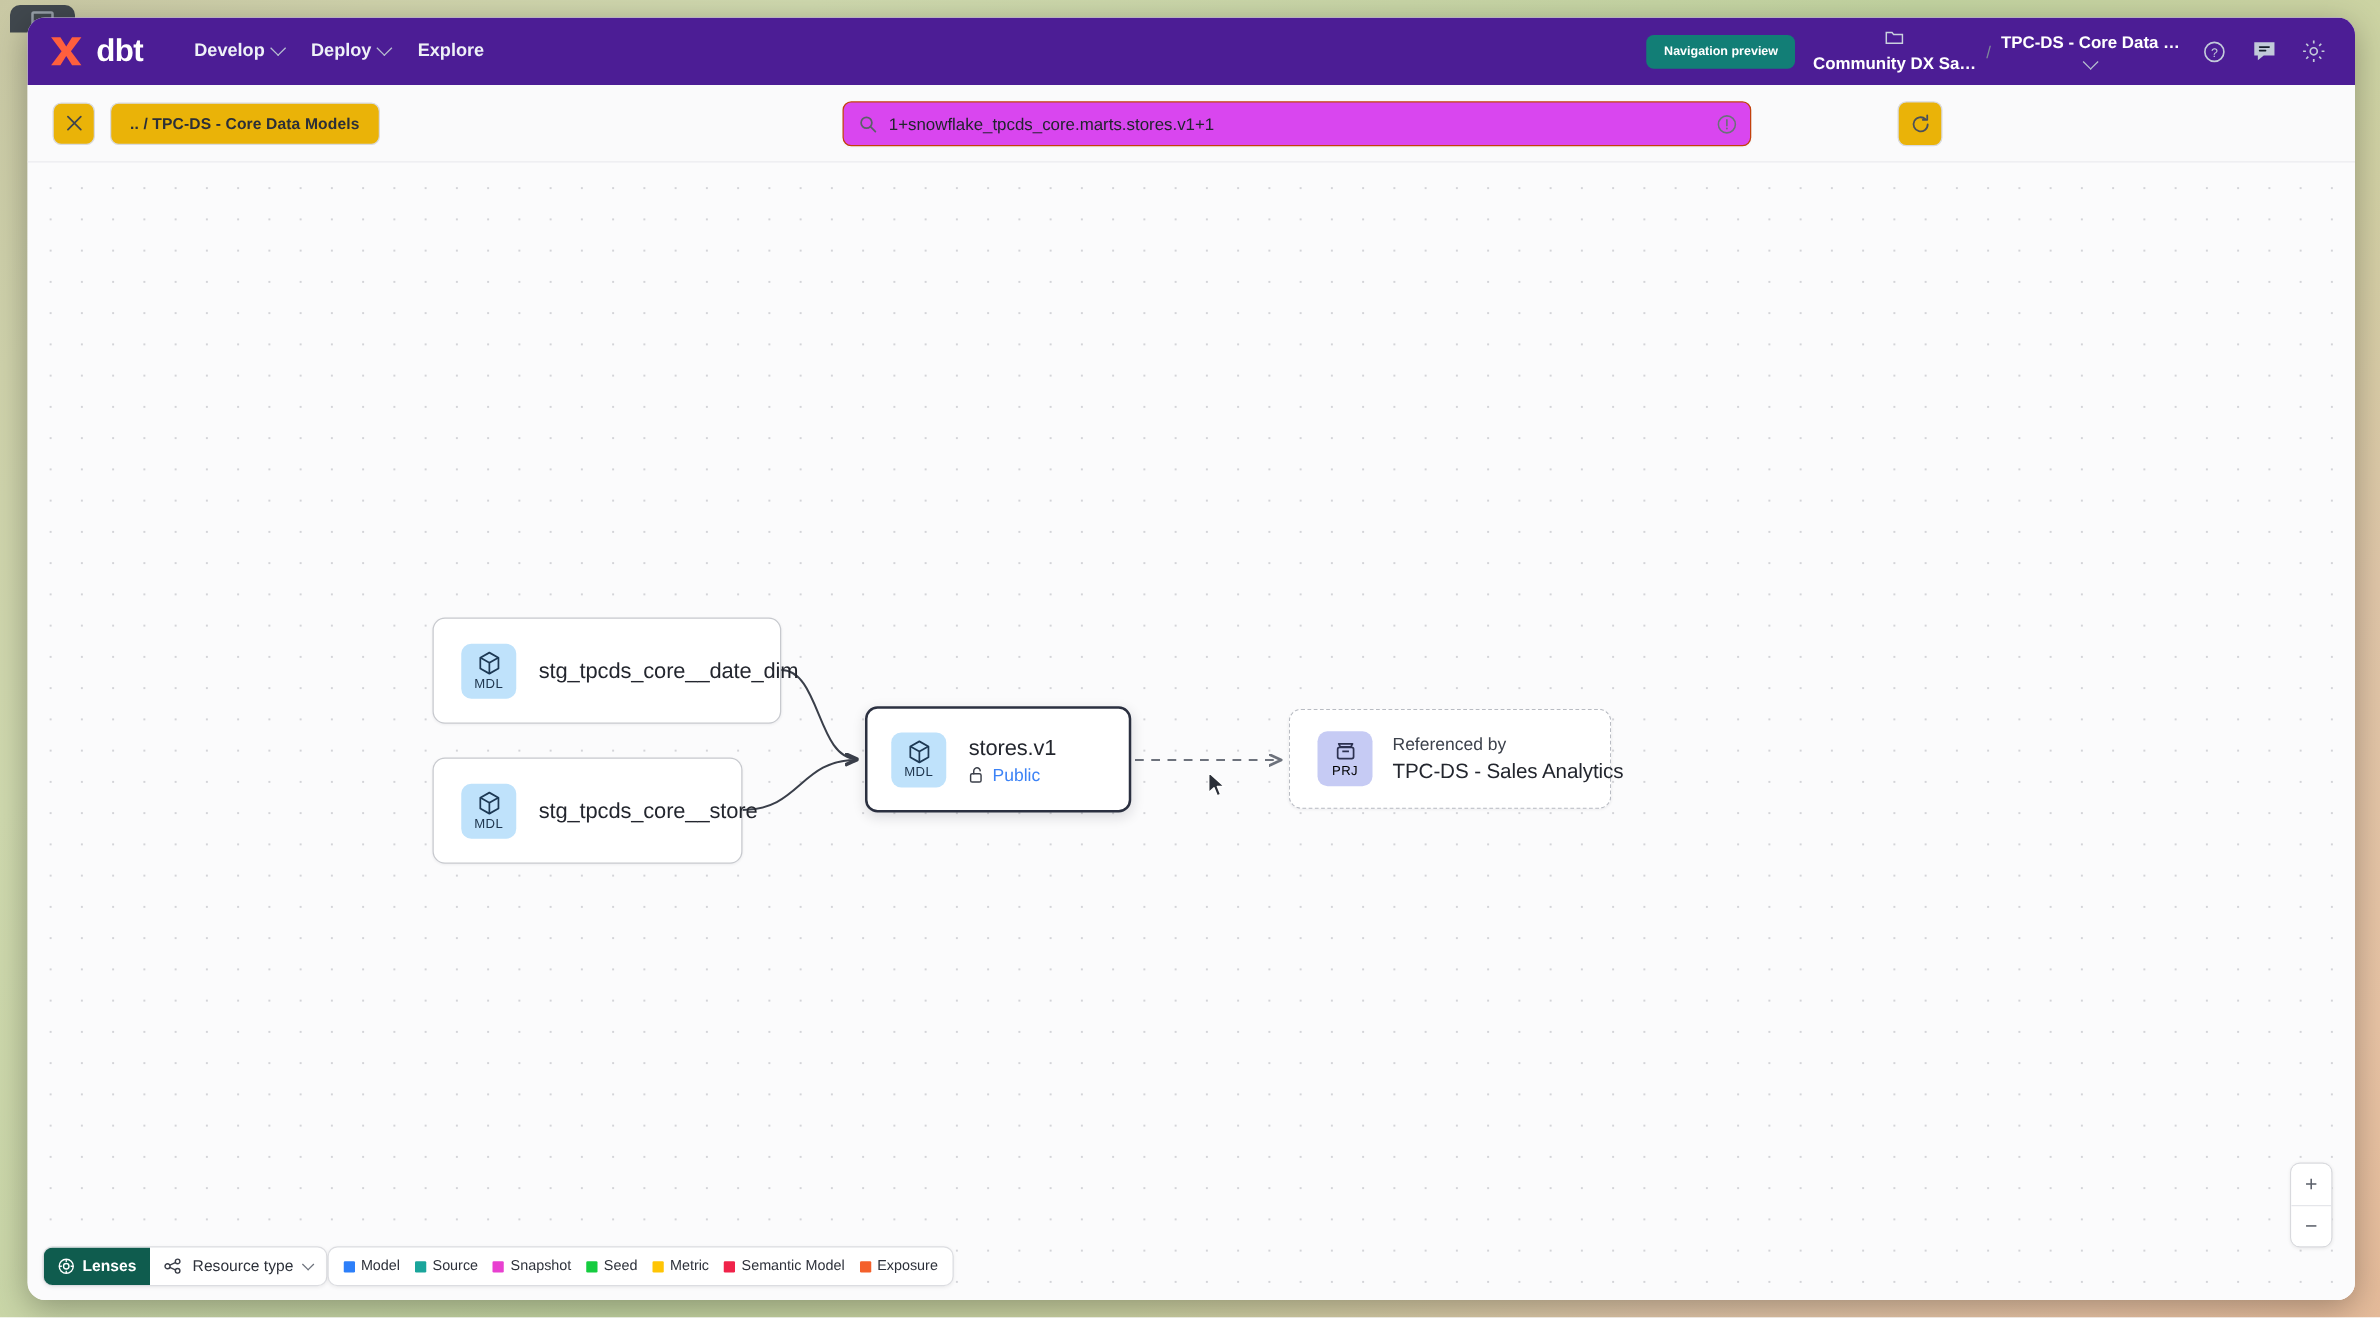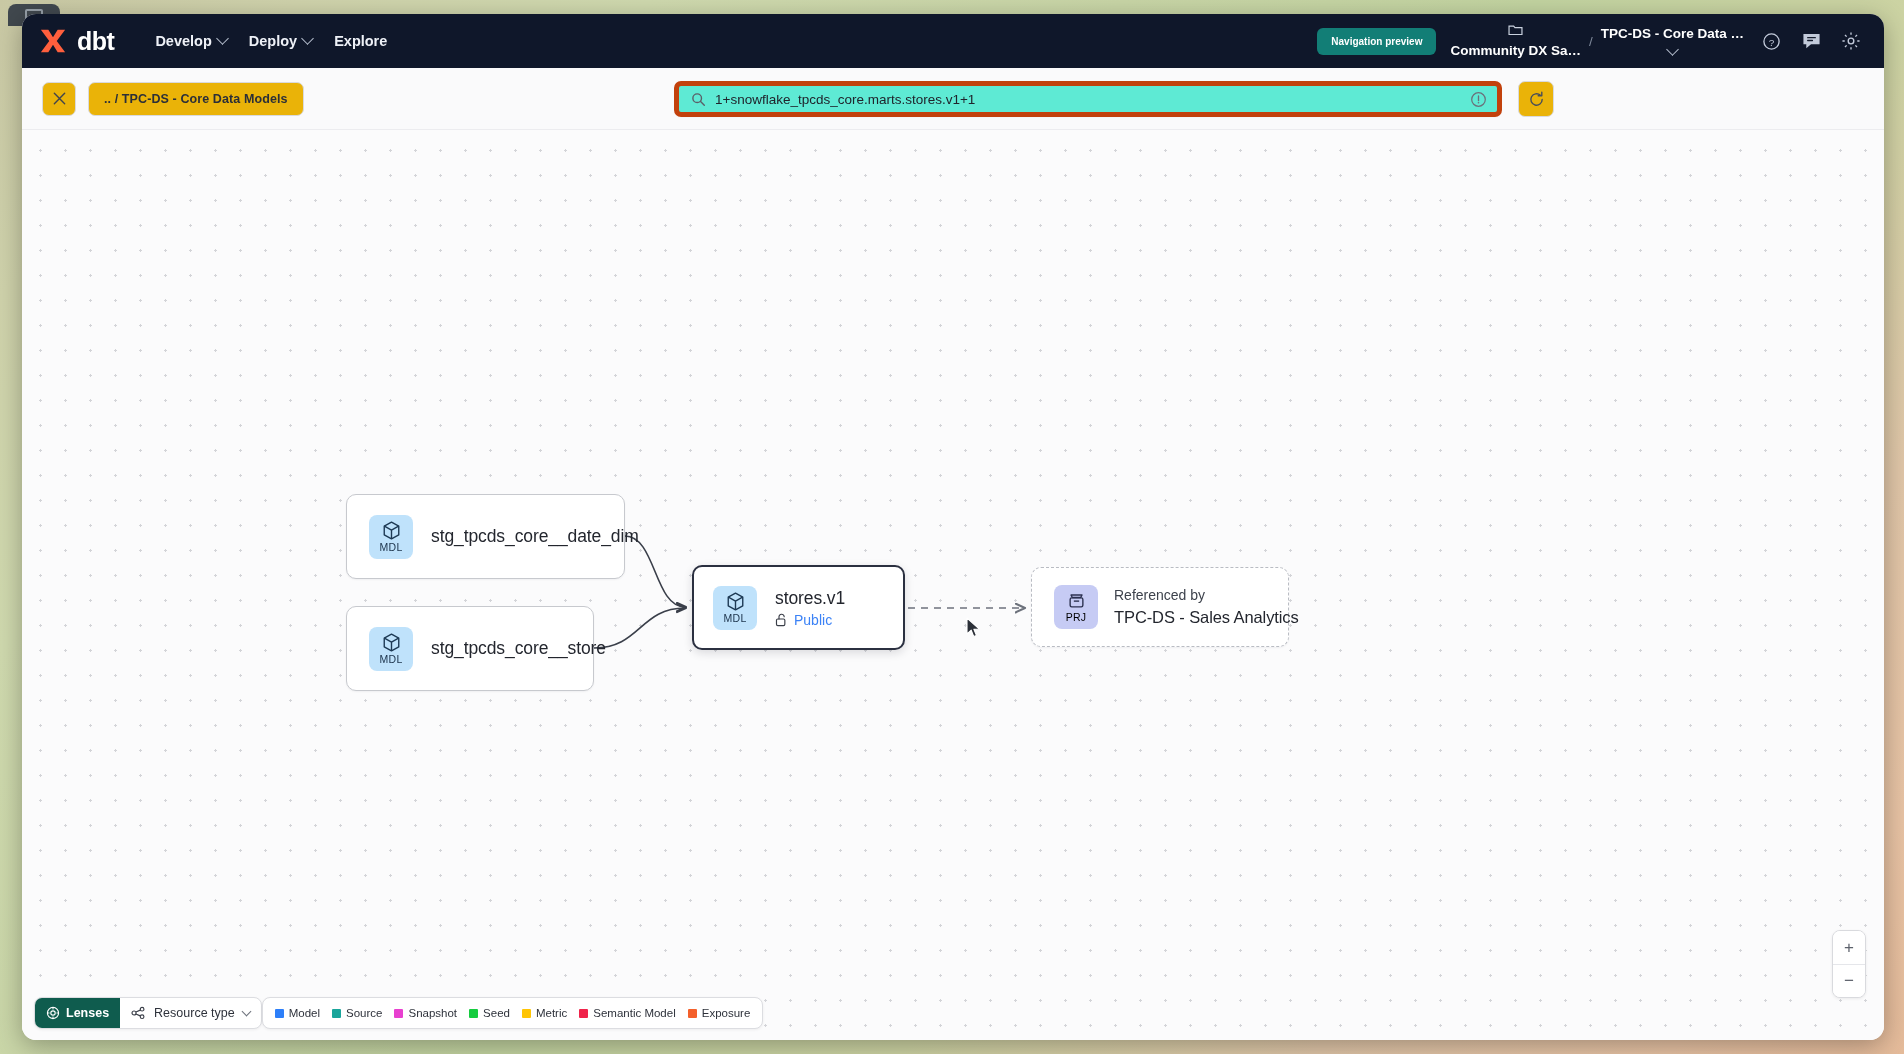--- a/index.html
+++ b/index.html
@@ -51,21 +51,21 @@
     border-radius: 14px;
     overflow: hidden;
     background: #fff;
     box-shadow: 0 6px 26px rgba(0,0,0,.30);
   }
 
   
   #topbar {
     position: relative;
     height: 54px;
-    background: #0f172a;
+    background: #4c1d95;
     display: flex;
     align-items: center;
     padding: 0 20px 0 16px;
     color: #e9edf4;
   }
   #brand { display: flex; align-items: center; gap: 9px; margin-right: 30px; }
   .dbt-x { width: 30px; height: 28px; flex: none; }
   .brand-word {
     font-size: 25px; font-weight: 700; letter-spacing: -.5px; color: #ffffff;
     line-height: 1;
@@ -119,23 +119,23 @@
     display: flex; align-items: center; justify-content: center;
     cursor: pointer;
     font-size: 12.5px; color: #2b2f38; font-weight: 600;
   }
   #close-btn { width: 34px; margin-right: 12px; }
   #path-chip { padding: 0 15px; letter-spacing: .1px; }
 
   #search-wrap {
     position: absolute;
     left: 652px; top: 13px;
-    width: 828px; height: 36px;
-    background: #5eead4;
-    border: 5px solid #c2410c;
+    width: 727px; height: 36px;
+    background: #d946ef;
+    border: 1px solid #c2410c;
     border-radius: 7px;
     display: flex; align-items: center;
     padding: 0 10px 0 12px;
     box-shadow: 0 1px 1px rgba(0,0,0,.02);
   }
   #search-input {
     flex: 1; border: none; outline: none;
     font-size: 13.5px; color: #20242c;
     font-family: "Liberation Sans", sans-serif;
     background: transparent;

